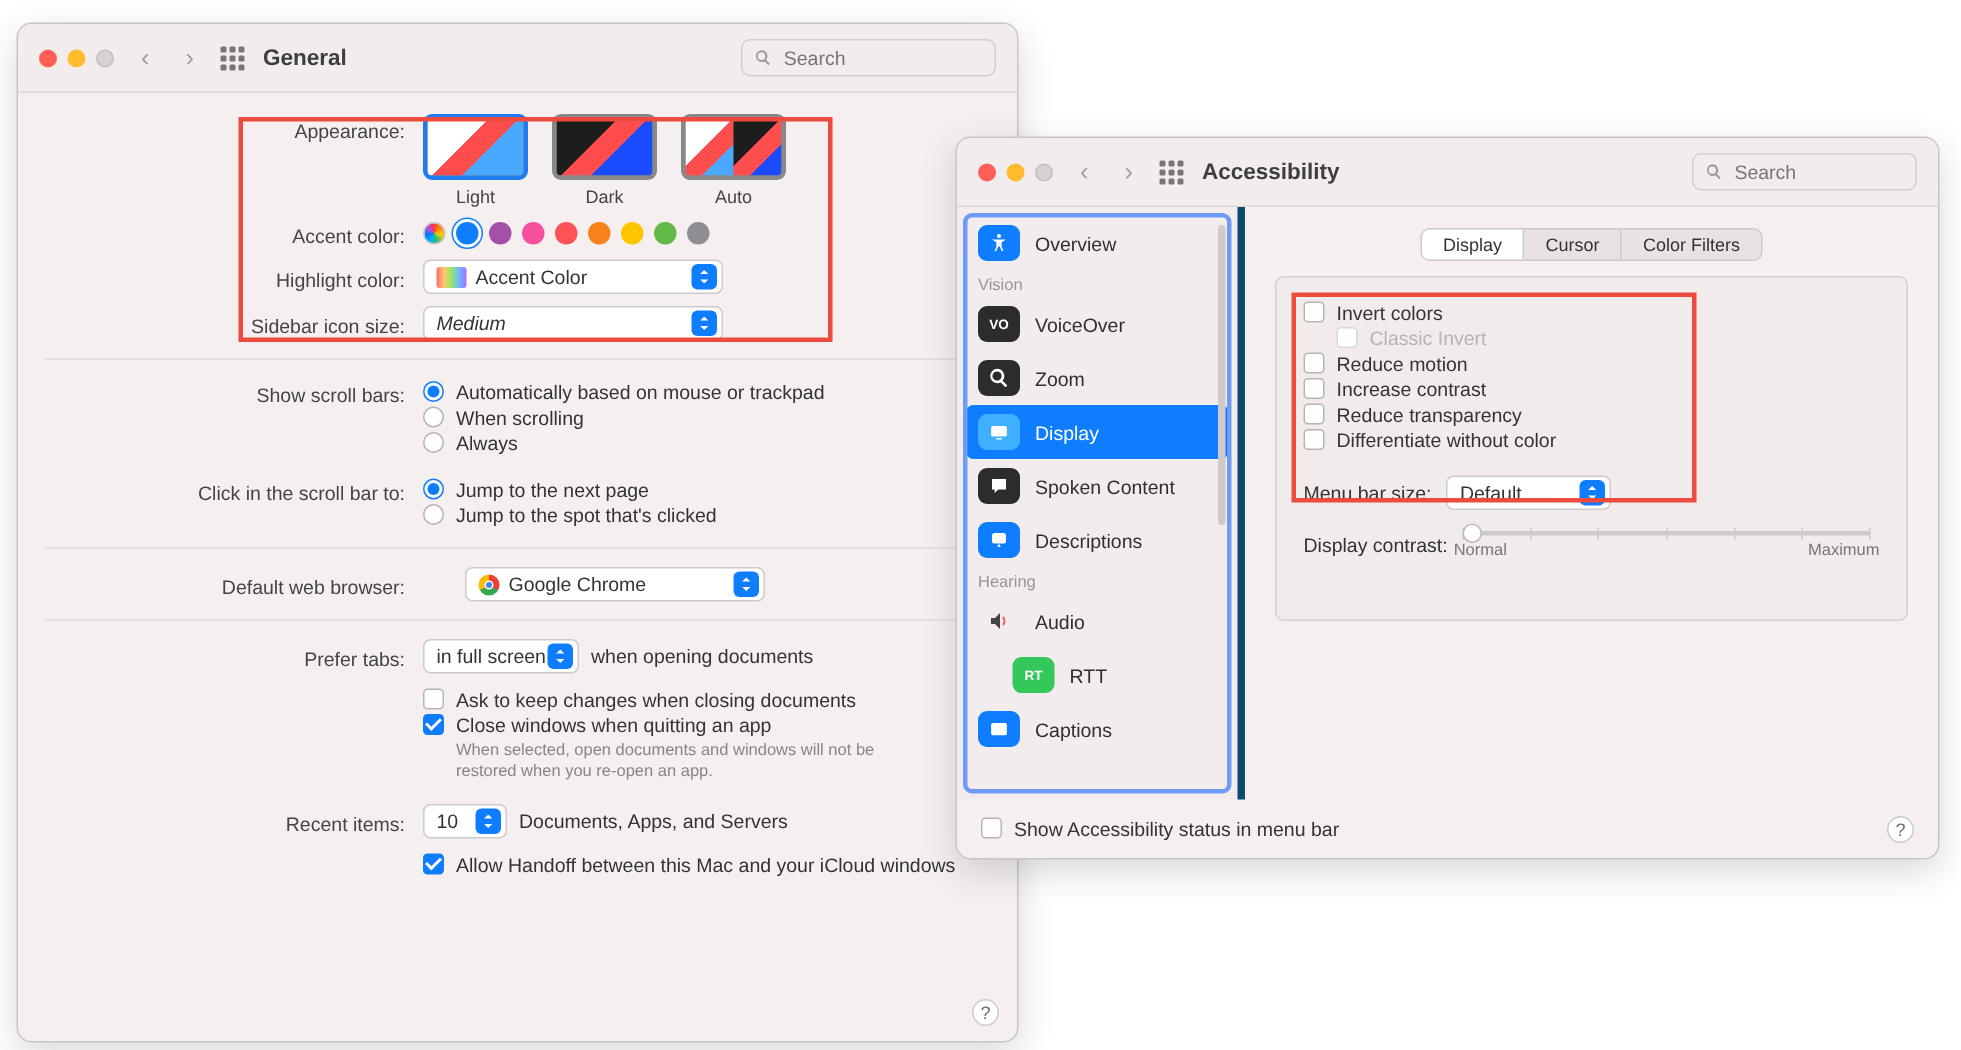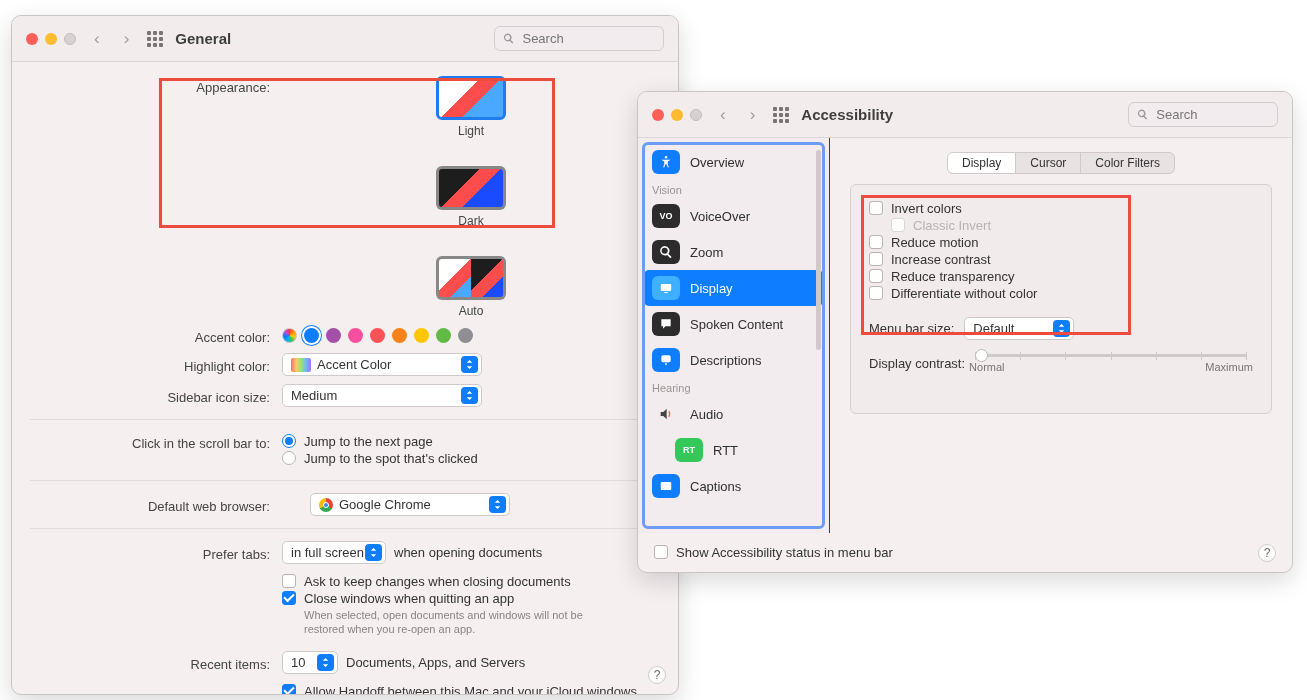--- a/index.html
+++ b/index.html
@@ -47,21 +47,21 @@
   .search-wrap svg{width:13px;height:13px;fill:#9e9899;}
   .search-wrap input{border:none;background:transparent;outline:none;font-size:13px;color:#777;width:100%;}
   .content { flex:1; overflow:auto; }
   
   #win1 { top: 15px; left: 11px; width: 668px; height: 680px; }
   .highlight-box { position:absolute; border:3px solid #ec4b3d; pointer-events:none; }
   .hl1 { top:62px; left:147px; width:396px; height:150px; }
   .rowgrid { display:grid; grid-template-columns:240px 1fr; align-items:start; column-gap:12px; padding:4px 18px; }
   .rowlabel { text-align:right; color:#444; padding-top:4px;}
   .divider { border-top:1px solid #e1dbdc; margin:8px 18px; }
-  .appearance-opts { display:flex; gap:28px;flex-direction:column; }
+  .appearance-opts { display:flex; gap:16px; }
   .app-opt { display:flex; flex-direction:column; align-items:center; cursor:pointer; }
   .app-thumb { width:70px; height:44px; border-radius:6px; border:3px solid transparent; background:#888; position:relative; overflow:hidden;}
   .app-thumb.sel{border-color:#1f7cf0;}
   .app-thumb-inner{position:absolute;inset:0;}
   .app-caption{font-size:12px;margin-top:4px;color:#444;}
   .accent-row { display:flex; gap:7px; align-items:center;}
   .accent-dot{width:15px;height:15px;border-radius:50%;cursor:pointer;}
   .accent-multi{background:conic-gradient(#ff3b30,#ff9500,#ffcc00,#34c759,#00b0ff,#007aff,#af52de,#ff2d55);border:1px solid #c9c3c4;}
   .select-control{display:flex;align-items:center;justify-content:space-between;background:#fff;border:1px solid #cfc9ca;border-radius:5px;padding:2px 3px 2px 8px;font-size:13px;min-height:22px;}
   .select-caret{background:#0f7dff;color:#fff;border-radius:4px;width:17px;height:17px;display:flex;align-items:center;justify-content:center;flex-direction:column;}
@@ -74,21 +74,21 @@
   .radio{width:14px;height:14px;border-radius:50%;border:1px solid #b9b3b4;background:#fff;flex-shrink:0;display:flex;align-items:center;justify-content:center;}
   .radio.sel{border-color:#0f7dff;}
   .radio.sel::after{content:"";width:8px;height:8px;border-radius:50%;background:#0f7dff;}
   .hint{font-size:11px;color:#8a8485;line-height:1.3;margin-top:2px;}
   .help-circle{width:18px;height:18px;border-radius:50%;border:1px solid #cfc9ca;background:#fff;display:flex;align-items:center;justify-content:center;font-size:12px;color:#6e6869;position:absolute;right:12px;bottom:10px;}
   .chrome-ico{width:14px;height:14px;border-radius:50%;background:conic-gradient(#ea4335 0 120deg,#34a853 120deg 240deg,#fbbc05 240deg 360deg);position:relative;margin-right:6px;}
   .chrome-ico::after{content:"";position:absolute;inset:4px;border-radius:50%;background:#4285f4;border:1.5px solid #fff;}
   
   #win2 { top: 91px; left: 637px; width: 656px; height: 482px; }
   .acc-body{display:flex;flex:1;min-height:0;}
-  .acc-side{width:192px;border-right:1px solid #0c4a6e;background:#f3ecee;overflow:auto;position:relative;padding:6px;}
+  .acc-side{width:192px;border-right:5px solid #0c4a6e;background:#f3ecee;overflow:auto;position:relative;padding:6px;}
   .side-inner{position:relative;height:100%;}
   .hl-side{position:absolute;inset:-2px -2px -2px -2px;border:3px solid #6e9bf5;border-radius:6px;pointer-events:none;}
   .side-group-label{font-size:11px;color:#9a9495;padding:4px 8px 2px;}
   .side-item{display:flex;align-items:center;gap:10px;padding:6px 8px;border-radius:5px;cursor:pointer;font-size:13px;color:#2f2f2f;}
   .side-item.sel{background:#0f7dff;color:#fff;}
   .side-ico{width:28px;height:24px;border-radius:6px;display:flex;align-items:center;justify-content:center;font-size:14px;flex-shrink:0;}
   .scrollbar-fake{position:absolute;top:6px;right:2px;width:5px;height:200px;background:#cfc9ca;border-radius:3px;}
   .acc-main{flex:1;padding:14px 20px;position:relative;}
   .segmented{display:flex;border:1px solid #cfc9ca;border-radius:6px;background:#e8e2e3;overflow:hidden;width:fit-content;margin:0 auto 10px;}
   .seg{padding:3px 14px;font-size:12px;border-right:1px solid #cfc9ca;cursor:pointer;}
@@ -196,34 +196,51 @@
                 <path d="M5 0l3 3H2zM5 10L2 7h6z"></path>
               </svg>
             </span>
         </div>
       </div>
     </div>
 
     <div class="rowgrid" style="align-items:center;">
       <div class="rowlabel">Sidebar icon size:</div>
       <div>
-        <div class="select-control" style="width:200px;">
+        <div class="select-control" style="width:200px;font-style:italic;">
           <span>Medium</span>
           <span class="select-caret">
               <svg viewBox="0 0 10 10">
                 <path d="M5 0l3 3H2zM5 10L2 7h6z"></path>
               </svg>
             </span>
         </div>
       </div>
     </div>
 
 
     <div class="divider"></div>
 
+    <div class="rowgrid">
+      <div class="rowlabel">Show scroll bars:</div>
+      <div>
+        <div class="chk-row">
+            <div class="radio sel"></div>
+            <span>Automatically based on mouse or trackpad</span>
+          </div>
+        <div class="chk-row">
+            <div class="radio"></div>
+            <span>When scrolling</span>
+          </div>
+        <div class="chk-row">
+            <div class="radio"></div>
+            <span>Always</span>
+          </div>
+      </div>
+    </div>
 
     <div class="rowgrid" style="margin-top:4px;">
       <div class="rowlabel">Click in the scroll bar to:</div>
       <div>
         <div class="chk-row">
             <div class="radio sel"></div>
             <span>Jump to the next page</span>
           </div>
         <div class="chk-row">
             <div class="radio"></div>

